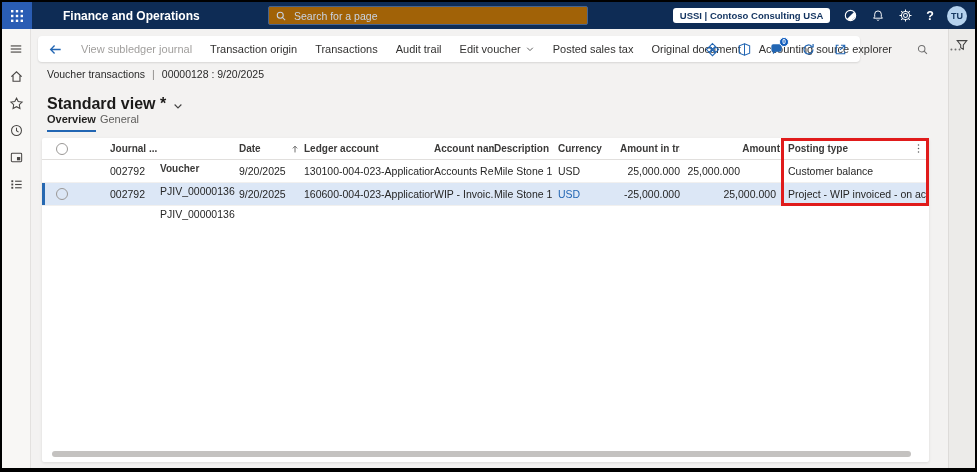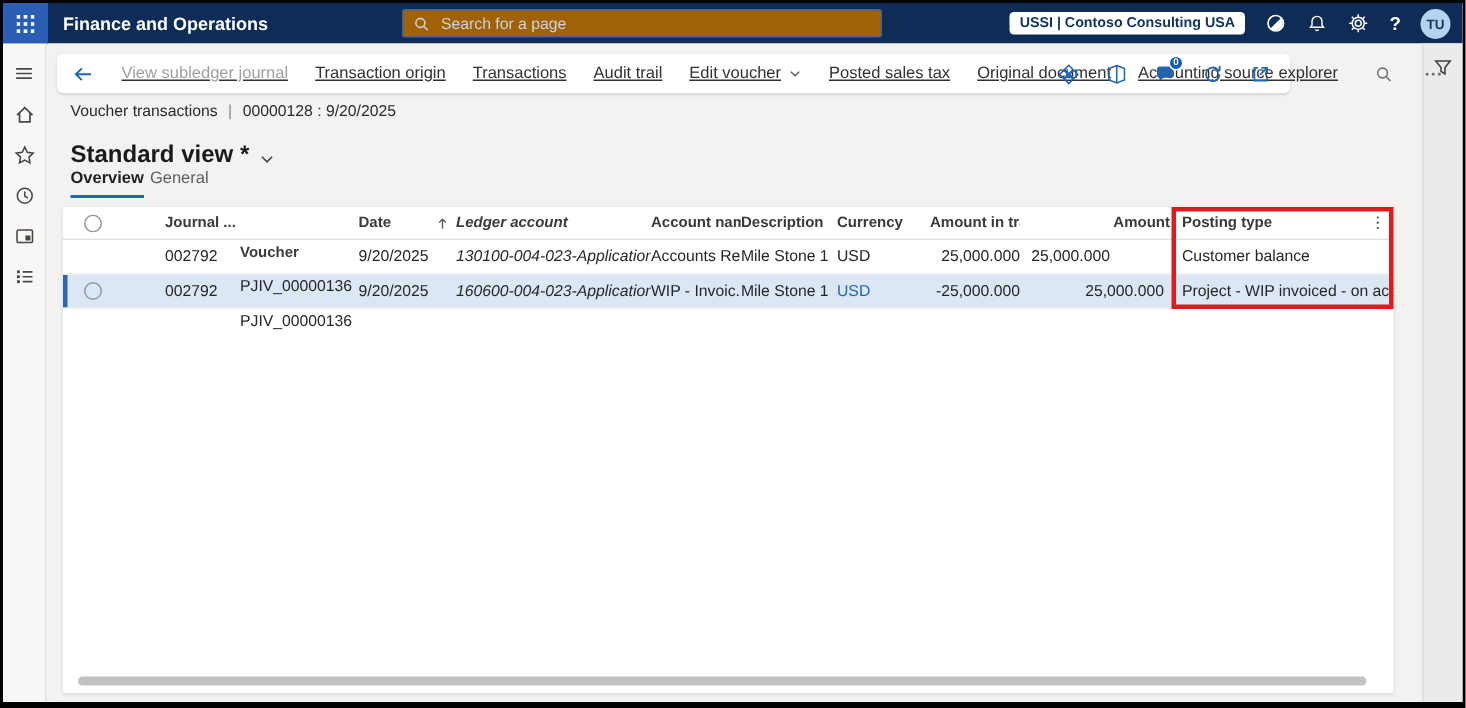--- a/index.html
+++ b/index.html
@@ -12,21 +12,21 @@
     -webkit-font-smoothing:antialiased;
   }
   #frame {
     position:absolute; left:2px; top:2px; width:973px; height:466px;
     background:#f3f2f1; overflow:hidden;
   }
 
   
   .topbar {
     position:absolute; left:0; top:0; width:973px; height:27px;
-    background:#0e2c55; display:flex; align-items:center;
+    background:#0e2c55; display:flex; align-items:center;gap:21px;
   }
   .waffle-btn {
     width:30px; height:27px; background:#2a5db4;
     display:flex; align-items:center; justify-content:center; cursor:pointer;
   }
   .app-title { color:#fff; font-size:12px; font-weight:bold; margin-left:10px; white-space:nowrap; }
   .top-search {
     position:absolute; left:266px; top:4px; width:320px; height:19px;
     background:#a16207; border:1px solid #46648f; border-radius:2px;
     display:flex; align-items:center; padding:0 6px;
@@ -63,21 +63,21 @@
   .filter-strip {
     position:absolute; right:0; top:0; width:27px; height:439px;
     background:#ecebe9; border-left:1px solid #dddbd9;
     display:flex; justify-content:center; padding-top:9px;
   }
 
   
   .actionbar {
     position:absolute; left:6px; top:7px; width:822px; height:26px;
     background:#fff; border-radius:4px; box-shadow:0 1px 2px rgba(0,0,0,.12);
-    display:flex; align-items:center; padding:0 10px; font-size:11px; color:#323130;text-decoration:underline;
+    display:flex; align-items:center; padding:0 10px; font-size:11px; color:#323130;
   }
   .ab-back { display:flex; align-items:center; cursor:pointer; margin-right:8px; }
   .ab-divider { width:1px; height:14px; background:#e1dfdd; margin-right:10px; }
   .ab-item { white-space:nowrap; cursor:pointer; margin-right:18px; display:flex; align-items:center; gap:4px; }
   .ab-item.disabled { color:#a19f9d; cursor:default; }
   .ab-sep-icons { display:flex; align-items:center; gap:20px; margin-left:6px; }
   .ab-right { position:absolute; right:12px; display:flex; align-items:center; gap:17px; }
   .chat-wrap { position:relative; display:flex; }
   .chat-badge {
     position:absolute; top:-5px; right:-5px; width:10px; height:10px; border-radius:50%;
@@ -100,21 +100,21 @@
     background:#fff; border-radius:2px; box-shadow:0 1px 3px rgba(0,0,0,.10);
   }
   .g-row { display:flex; align-items:center; height:23px; border-bottom:1px solid #f1f0ef; font-size:10.5px; color:#262626; cursor:pointer; }
   .g-head { height:22px; border-bottom:1px solid #e1dfdd; font-size:10px; font-weight:bold; color:#3b3a39; cursor:default; }
   .c { white-space:nowrap; overflow:hidden; flex:none; }
   .c-sel   { width:68px; display:flex; align-items:center; }
   .c-jrn   { width:50px; }
   .c-vch   { width:79px;margin-top:40px; }
   .c-date  { width:51px; }
   .c-sort  { width:14px; display:flex; align-items:center; }
-  .c-ldg   { width:130px;font-style:italic; }
+  .c-ldg   { width:130px; }
   .c-acc   { width:60px; }
   .c-desc  { width:64px; }
   .c-cur   { width:62px; }
   .c-atx   { width:60px; text-align:right; }
   .g-head .c-atx { text-align:left; }
   .c-amt   { width:100px; text-align:right; }
   .c-post  { width:149px; padding-left:8px; display:flex; align-items:flex-end; }
   .c-post .lbl { flex:1; overflow:hidden; white-space:nowrap; }
   .amt-shift { padding-right:40px; }
   .radio {

